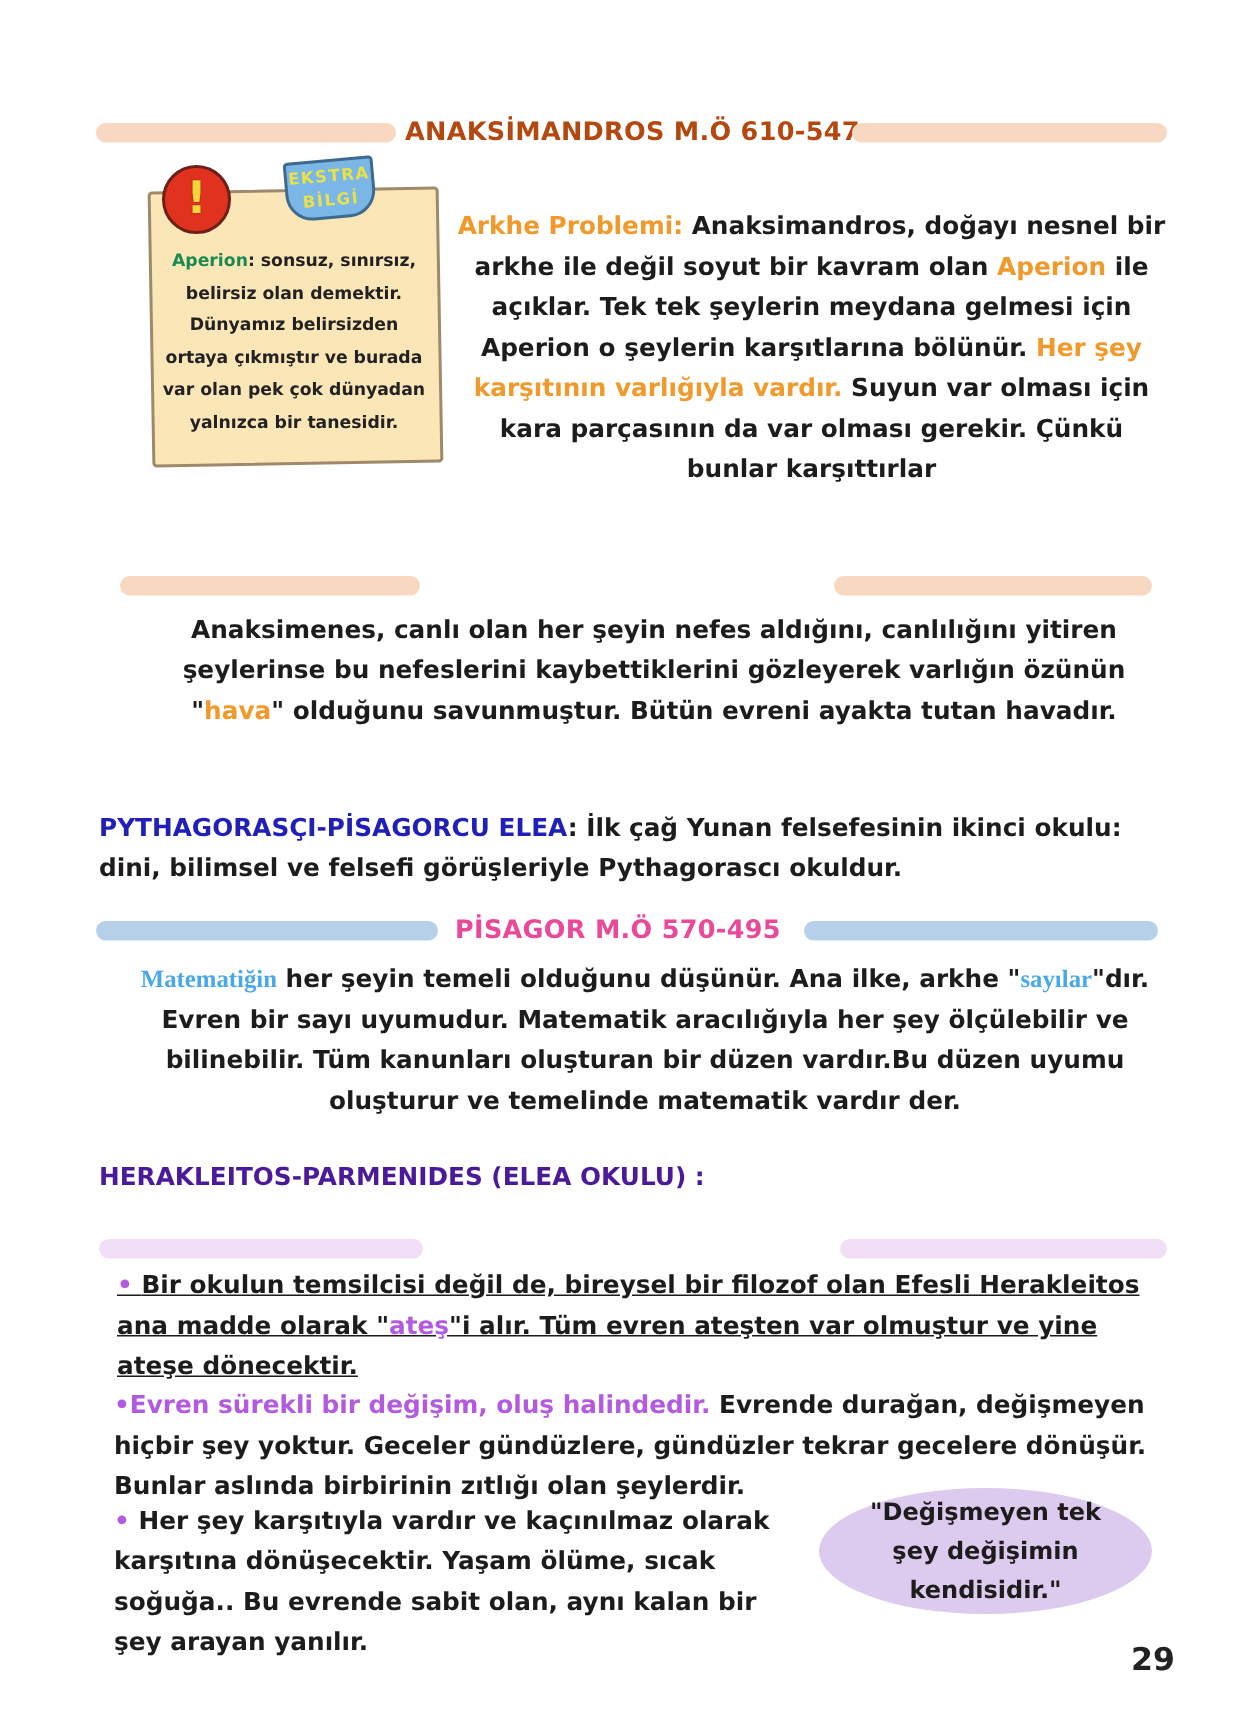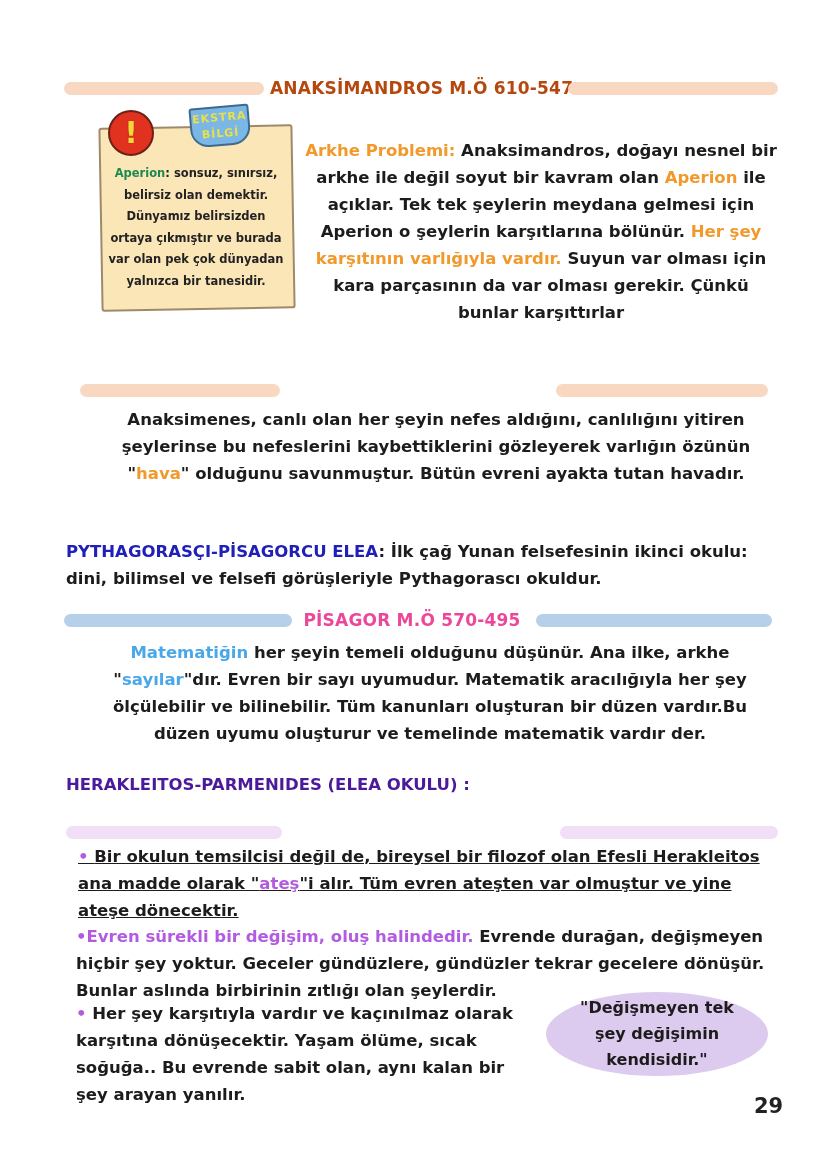--- a/index.html
+++ b/index.html
@@ -17,21 +17,21 @@
   .blue-bar { background: #b6d0ea; }
   .purple-bar { background: #f1dff7; }
 
   .t-brown { color: #b4480e; }
   .t-blue { color: #ec4899; }
   .t-lilac { color: #c278d4; }
 
   .body-text { font-size: 16.5px; line-height: 27px; font-weight: bold; color: #1d1b1b; }
   .center { text-align: center; }
   .hl-orange { color: #f19a2b; }
-  .hl-blue { color: #4aa8e8; }
+  .hl-blue { color: #4aa8e8; font-family: Liberation Serif, serif; }
   .hl-purple { color: #b35be0; }
   .hl-navy { color: #2020b8; }
   .hl-indigo { color: #4b1a9a; }
   .hl-green { color: #1c8a50; }
 
   
   .note { position: absolute; left: 100px; top: 126px; width: 190px; height: 180px;
           background: #fbe6b8; border: 2px solid #9e8a6a; border-radius: 3px;
           transform: rotate(-1deg); }
   .note-text { position: absolute; left: 104px; top: 163px; width: 184px;

